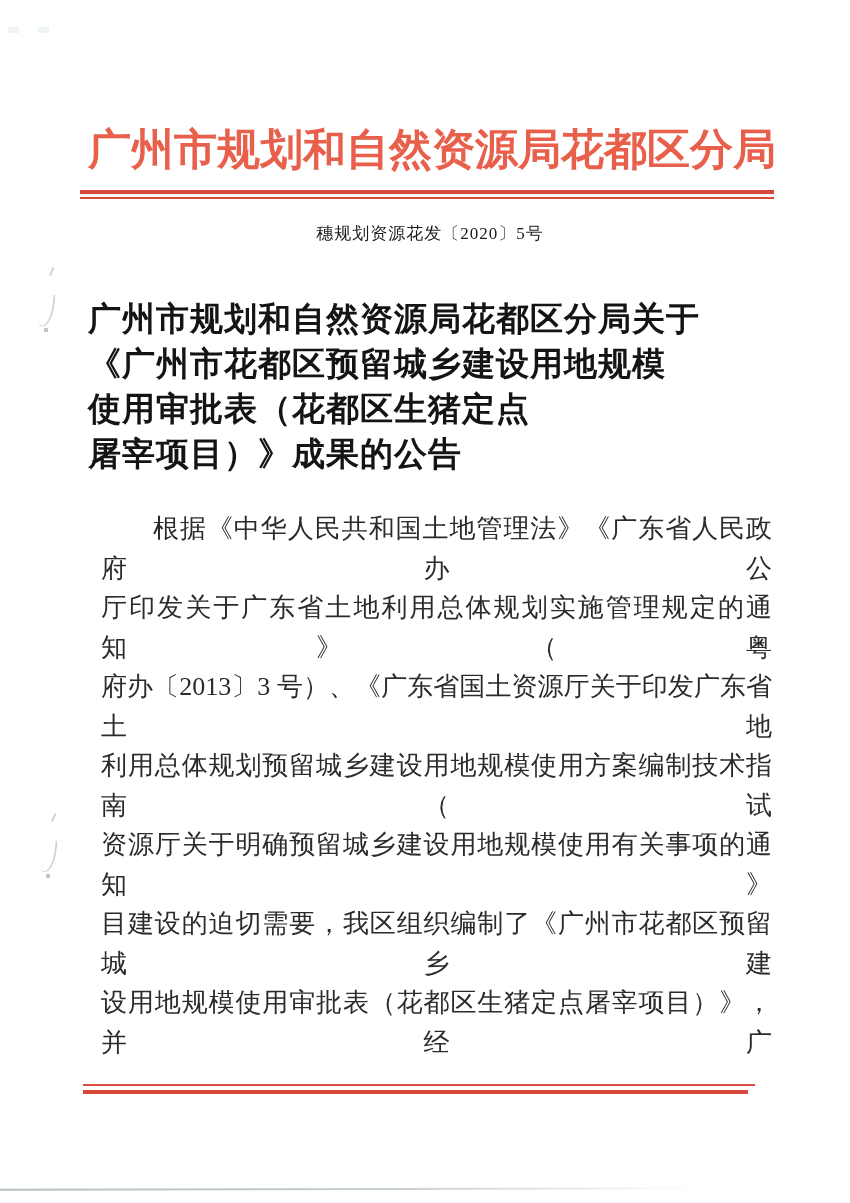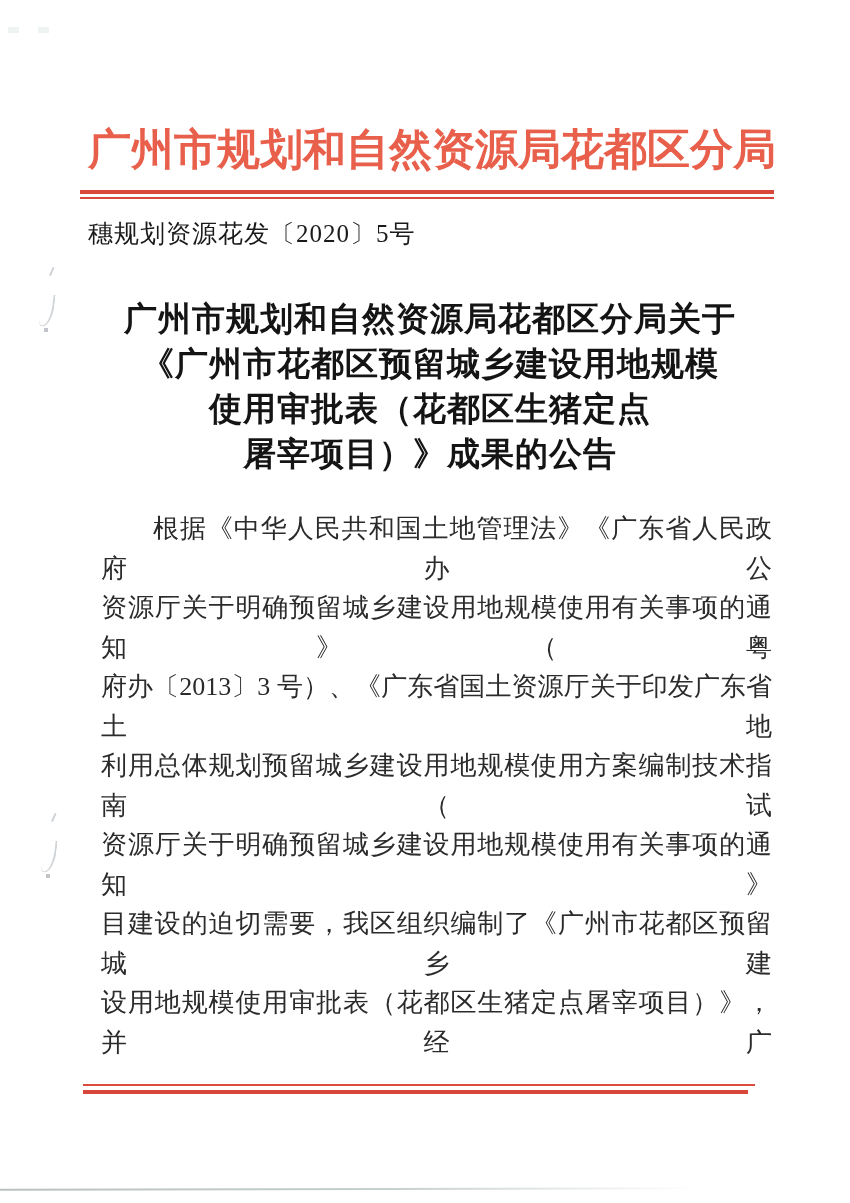--- a/index.html
+++ b/index.html
@@ -33,34 +33,34 @@
     letter-spacing: 0;
     white-space: nowrap;
   }
   .header-rule { margin-top: 12px; margin-left: -8px; margin-right: -2px; }
   .header-rule .rule-thick { height: 4px; background: #d8473a; }
   .header-rule .rule-thin  { height: 2px; background: #d8473a; margin-top: 3px; }
 
   
   .doc-number {
     margin-top: 20px;
-    font-size: 25px;
+    font-size: 17px;
     line-height: 30px;
-    text-align: left;
+    text-align: center;
     color: #1a1a1a;
     letter-spacing: 1px;
   }
 
   
   .notice-title {
     margin-top: 48px;
     font-size: 33px;
     line-height: 45px;
     font-weight: 700;
-    text-align: center;
+    text-align: left;
     color: #141414;
     letter-spacing: 1px;
   }
 
   
   .body-block {
     margin-top: 32px;
     font-size: 26px;
     line-height: 39.5px;
     color: #2b2b2b;
@@ -159,21 +159,21 @@
 
     <div class="notice-title">
       <div>广州市规划和自然资源局花都区分局关于</div>
       <div>《广州市花都区预留城乡建设用地规模</div>
       <div>使用审批表（花都区生猪定点</div>
       <div>屠宰项目）》成果的公告</div>
     </div>
 
     <div class="body-block">
       <div class="body-line indent">根据《中华人民共和国土地管理法》《广东省人民政府办公</div>
-      <div class="body-line">资源厅关于明确预留城乡建设用地规模使用有关事项的通知》（粤</div>
+      <div class="body-line">厅印发关于广东省土地利用总体规划实施管理规定的通知》（粤</div>
       <div class="body-line">府办〔2013〕3 号）、《广东省国土资源厅关于印发广东省土地</div>
       <div class="body-line">利用总体规划预留城乡建设用地规模使用方案编制技术指南（试</div>
       <div class="body-line">资源厅关于明确预留城乡建设用地规模使用有关事项的通知》</div>
       <div class="body-line">目建设的迫切需要，我区组织编制了《广州市花都区预留城乡建</div>
       <div class="body-line">设用地规模使用审批表（花都区生猪定点屠宰项目）》，并经广</div>
 
     </div>
 
   </div>
 

